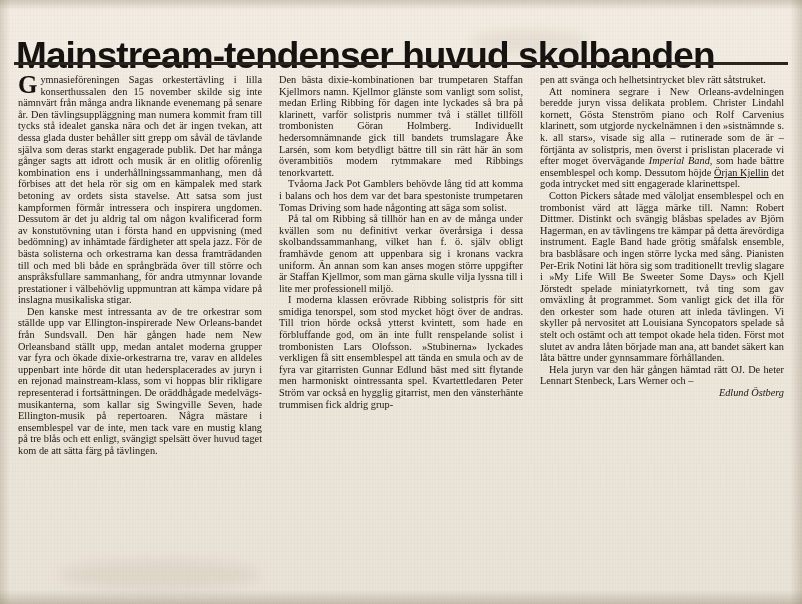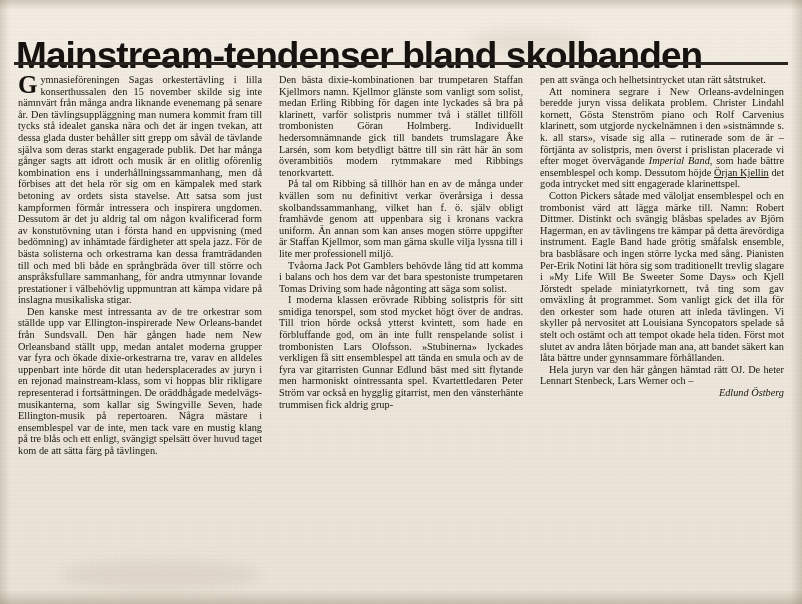--- a/index.html
+++ b/index.html
@@ -127,39 +127,39 @@
   }
 </style>
 </head>
 <body>
 
 <div id="page">
   <div id="paper"></div>
   <div class="smudge" style="left:470px;top:30px;width:120px;height:24px;"></div>
   <div class="smudge" style="left:60px;top:560px;width:200px;height:30px;"></div>
 
-  <h1 id="headline">Mainstream-tendenser bland skolbanden</h1>
+  <h1 id="headline">Mainstream-tendenser huvud skolbanden</h1>
   <div id="rule"></div>
 
   <div id="cols">
 
     <div class="col">
       <p class="first"><span class="dropcap">G</span><span>ymnasieföreningen Sagas orkestertävling i lilla konserthussalen den 15 november skilde sig inte nämnvärt från många andra liknande evenemang på senare år. Den tävlingsuppläggning man numera kommit fram till tycks stå idealet ganska nära och det är ingen tvekan, att dessa glada duster behåller sitt grepp om såväl de tävlande själva som deras starkt engagerade publik. Det har många gånger sagts att idrott och musik är en olitlig oförenlig kombination ens i underhållningssammanhang, men då förbises att det hela rör sig om en kämpalek med stark betoning av ordets sista stavelse. Att satsa som just kampformen förmår intressera och inspirera ungdomen. Dessutom är det ju aldrig tal om någon kvalificerad form av konstutövning utan i första hand en uppvisning (med bedömning) av inhämtade färdigheter att spela jazz. För de bästa solisterna och orkestrarna kan dessa framträdanden till och med bli både en språngbräda över till större och anspråksfullare sammanhang, för andra utmynnar lovande prestationer i välbehövlig uppmuntran att kämpa vidare på inslagna musikaliska stigar.</span></p>
       <p>Den kanske mest intressanta av de tre orkestrar som ställde upp var Ellington-inspirerade New Orleans-bandet från Sundsvall. Den här gången hade nem New Orleansband ställt upp, medan antalet moderna grupper var fyra och ökade dixie-orkestrarna tre, varav en alldeles uppenbart inte hörde dit utan hedersplacerades av juryn i en rejonad mainstream-klass, som vi hoppas blir rikligare representerad i fortsättningen. De oräddhågade medelvägs-musikanterna, som kallar sig Swingville Seven, hade Ellington-musik på repertoaren. Några mästare i ensemblespel var de inte, men tack vare en mustig klang på tre blås och ett enligt, svängigt spelsätt över huvud taget kom de att sätta färg på tävlingen.</p>
     </div>
 
     <div class="col">
       <p class="first">Den bästa dixie-kombinationen bar trumpetaren Staffan Kjellmors namn. Kjellmor glänste som vanligt som solist, medan Erling Ribbing för dagen inte lyckades så bra på klarinett, varför solistpris nummer två i stället tillföll trombonisten Göran Holmberg. Individuellt hedersomnämnande gick till bandets trumslagare Åke Larsén, som kom betydligt bättre till sin rätt här än som överambitiös modern rytmmakare med Ribbings tenorkvartett.</p>
+      <p>Tvåorna Jack Pot Gamblers behövde lång tid att komma i balans och hos dem var det bara spestoniste trumpetaren Tomas Driving som hade någonting att säga som solist.</p>
       <p>På tal om Ribbing så tillhör han en av de många under kvällen som nu definitivt verkar överårsiga i dessa skolbandssammanhang, vilket han f. ö. själv obligt framhävde genom att uppenbara sig i kronans vackra uniform. Än annan som kan anses mogen större uppgifter är Staffan Kjellmor, som man gärna skulle vilja lyssna till i lite mer professionell miljö.</p>
-      <p>Tvåorna Jack Pot Gamblers behövde lång tid att komma i balans och hos dem var det bara spestoniste trumpetaren Tomas Driving som hade någonting att säga som solist.</p>
       <p>I moderna klassen erövrade Ribbing solistpris för sitt smidiga tenorspel, som stod mycket högt över de andras. Till trion hörde också ytterst kvintett, som hade en förbluffande god, om än inte fullt renspelande solist i trombonisten Lars Olofsson. »Stubinerna» lyckades verkligen få sitt ensemblespel att tända en smula och av de fyra var gitarristen Gunnar Edlund bäst med sitt flytande men harmoniskt ointressanta spel. Kvartettledaren Peter Ström var också en hygglig gitarrist, men den vänsterhänte trummisen fick aldrig grup-</p>
     </div>
 
     <div class="col">
-      <p class="first">pen att svänga och helhetsintrycket utan rätt såtstruket.</p>
+      <p class="first">pen att svänga och helhetsintrycket blev rätt såtstruket.</p>
       <p>Att nominera segrare i New Orleans-avdelningen beredde juryn vissa delikata problem. Christer Lindahl kornett, Gösta Stenström piano och Rolf Carvenius klarinett, som utgjorde nyckelnämnen i den »sistnämnde s. k. all stars», visade sig alla – rutinerade som de är – förtjänta av solistpris, men överst i prislistan placerade vi efter moget övervägande <i class="it">Imperial Band</i>, som hade bättre ensemblespel och komp. Dessutom höjde <u class="ul">Örjan Kjellin</u> det goda intrycket med sitt engagerade klarinettspel.</p>
       <p>Cotton Pickers såtade med väloljat ensemblespel och en trombonist värd att lägga märke till. Namn: Robert Dittmer. Distinkt och svängig blåsbas spelades av Björn Hagerman, en av tävlingens tre kämpar på detta ärevördiga instrument. Eagle Band hade grötig småfalsk ensemble, bra basblåsare och ingen större lycka med sång. Pianisten Per-Erik Notini lät höra sig som traditionellt trevlig slagare i »My Life Will Be Sweeter Some Days» och Kjell Jörstedt spelade miniatyrkornett, två ting som gav omväxling åt programmet. Som vanligt gick det illa för den orkester som hade oturen att inleda tävlingen. Vi skyller på nervositet att Louisiana Syncopators spelade så stelt och ostämt och att tempot okade hela tiden. Först mot slutet av andra låten började man ana, att bandet säkert kan låta bättre under gynnsammare förhållanden.</p>
       <p>Hela juryn var den här gången hämtad rätt OJ. De heter Lennart Stenbeck, Lars Werner och –</p>
       <p class="sig">Edlund Östberg</p>
     </div>
 
   </div>
 
   <div class="edge-top"></div>
   <div class="edge-bottom"></div>

